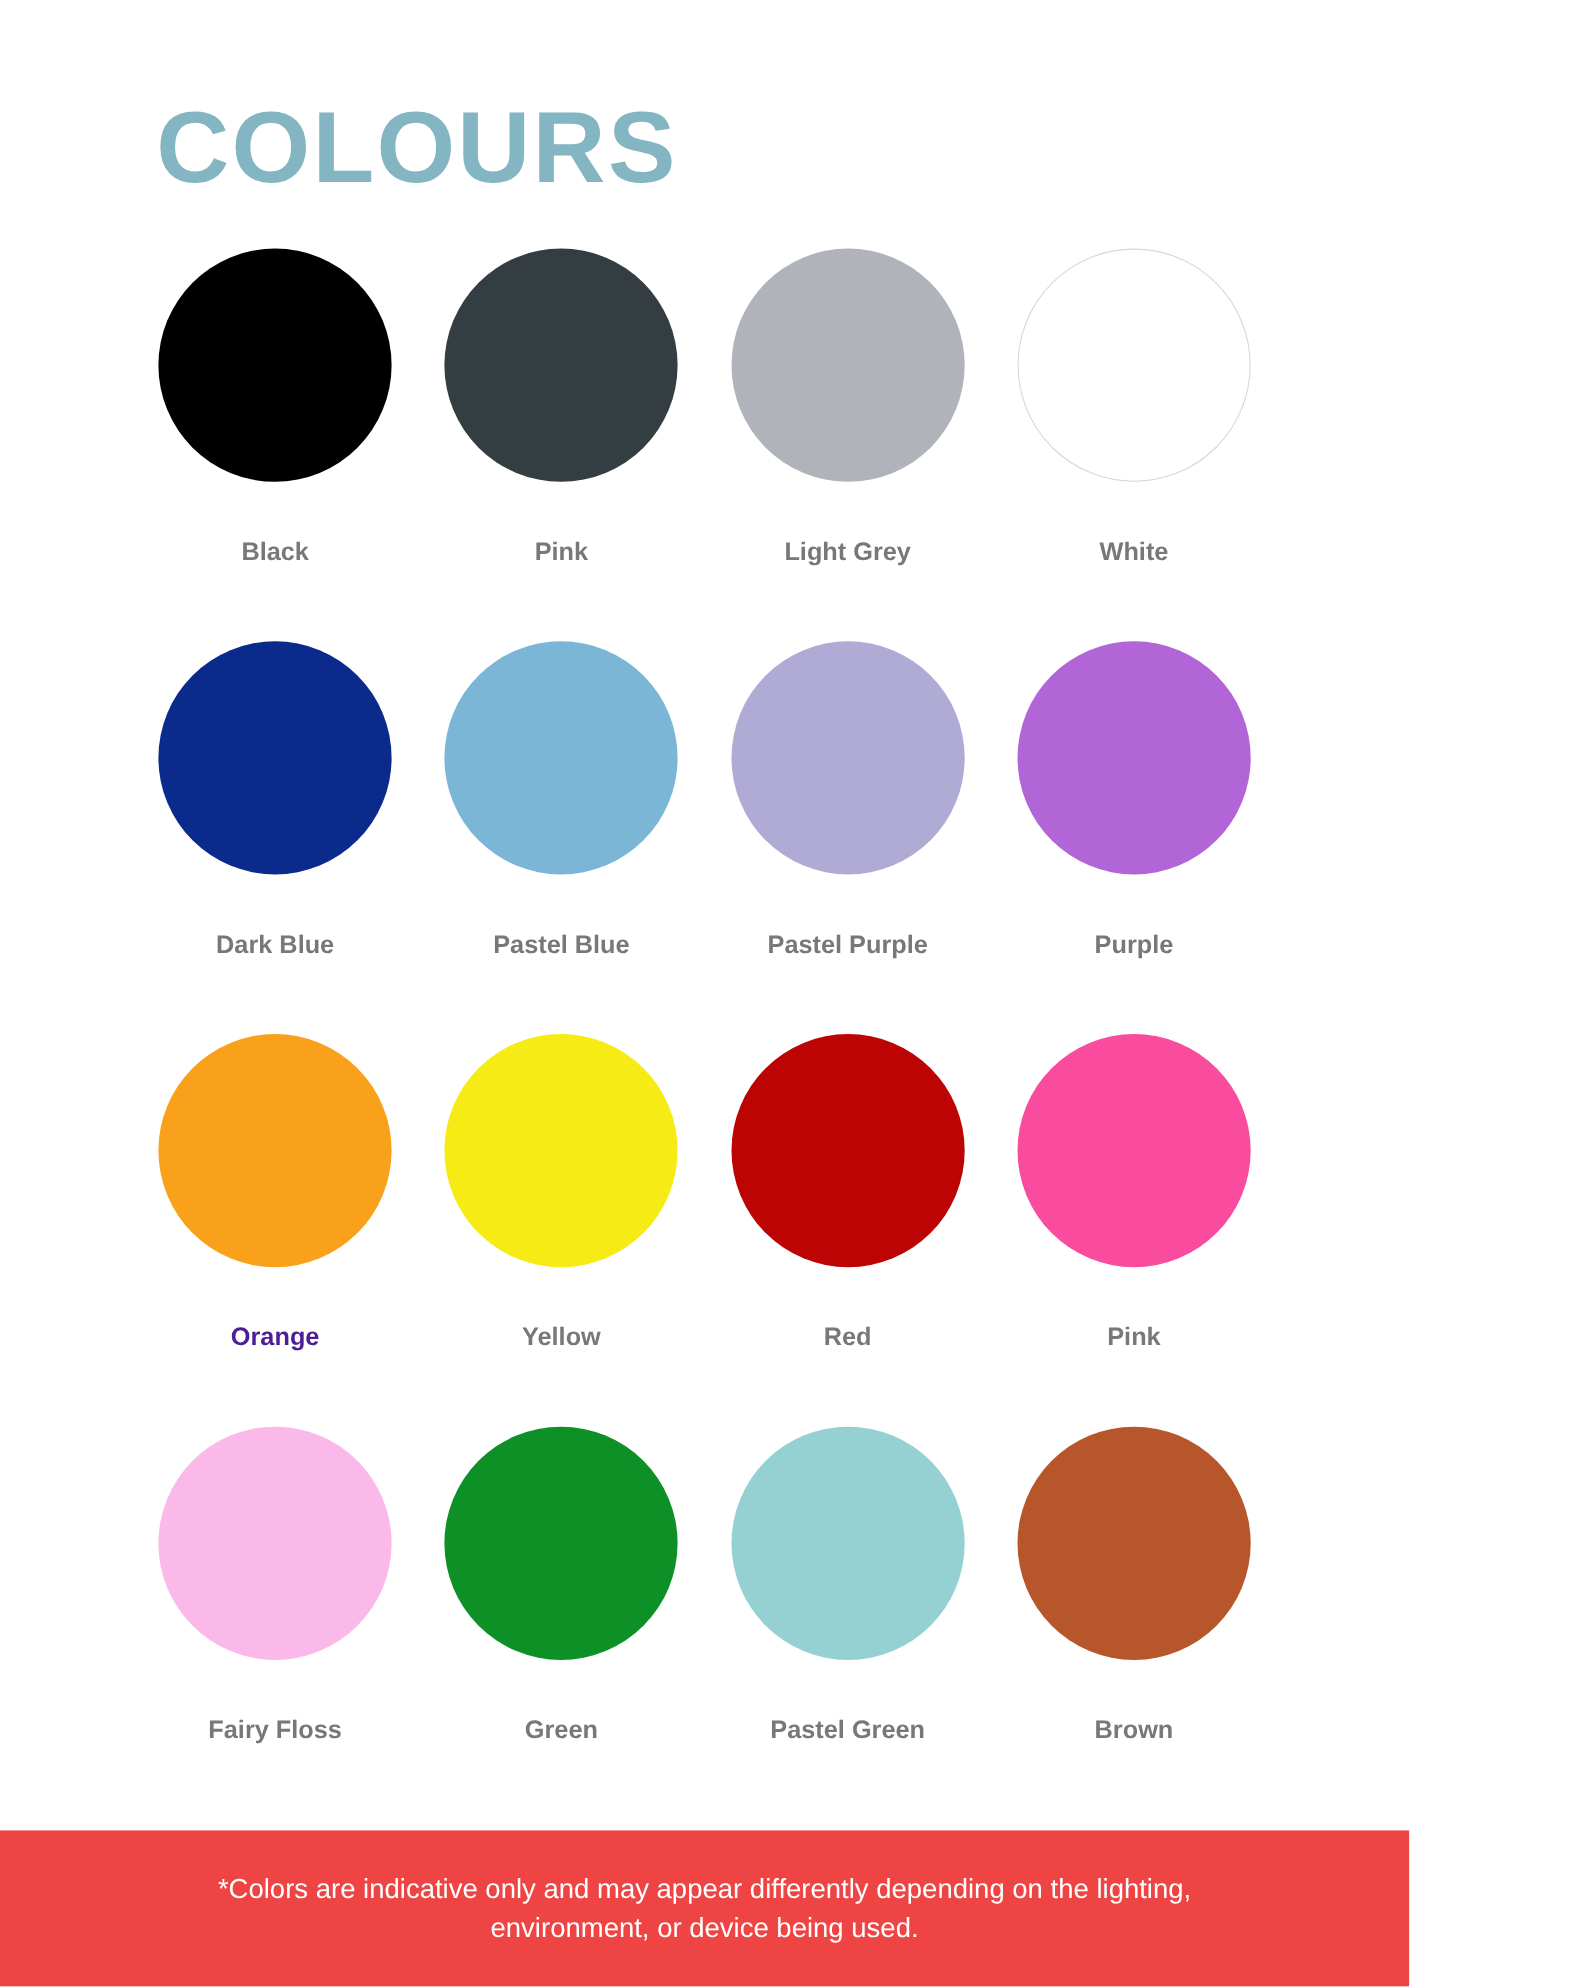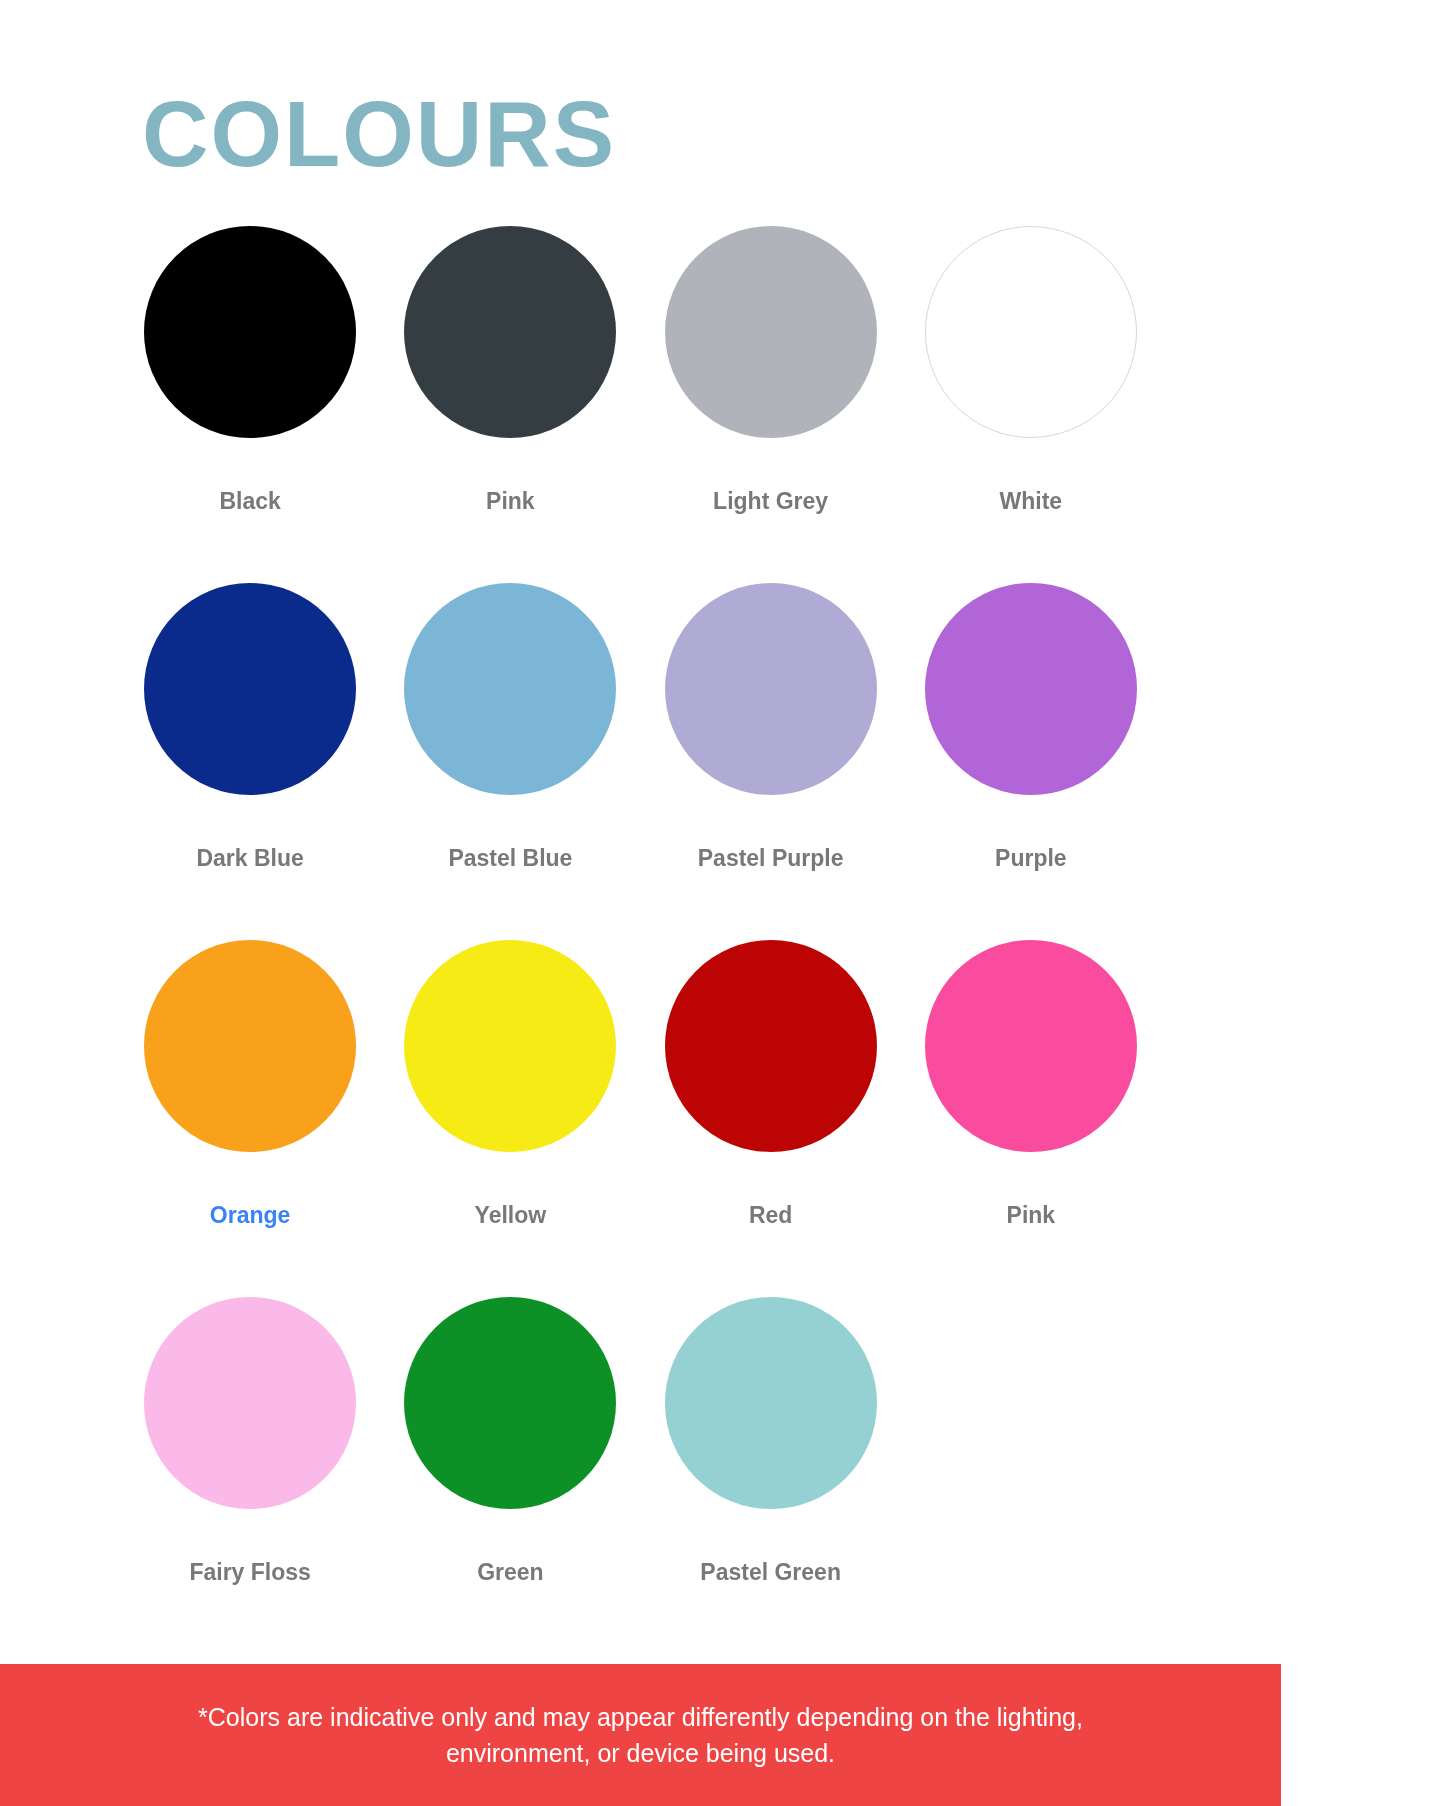--- a/index.html
+++ b/index.html
@@ -134,21 +134,21 @@
       <div class="swatch">
         <div class="swatch-circle" style="background: rgb(175, 171, 212);"></div>
         <div class="swatch-label" style="color: rgb(120, 120, 120);">Pastel Purple</div>
       </div>
       <div class="swatch">
         <div class="swatch-circle" style="background: rgb(177, 101, 214);"></div>
         <div class="swatch-label" style="color: rgb(120, 120, 120);">Purple</div>
       </div>
       <div class="swatch">
         <div class="swatch-circle" style="background: rgb(249, 161, 27);"></div>
-        <div class="swatch-label" style="color: #3b82f6;">Orange</div>
+        <div class="swatch-label" style="color: #4c1d95;">Orange</div>
       </div>
       <div class="swatch">
         <div class="swatch-circle" style="background: rgb(246, 235, 20);"></div>
         <div class="swatch-label" style="color: rgb(120, 120, 120);">Yellow</div>
       </div>
       <div class="swatch">
         <div class="swatch-circle" style="background: rgb(189, 4, 4);"></div>
         <div class="swatch-label" style="color: rgb(120, 120, 120);">Red</div>
       </div>
       <div class="swatch">
@@ -160,19 +160,23 @@
         <div class="swatch-label" style="color: rgb(120, 120, 120);">Fairy Floss</div>
       </div>
       <div class="swatch">
         <div class="swatch-circle" style="background: rgb(13, 145, 39);"></div>
         <div class="swatch-label" style="color: rgb(120, 120, 120); text-align: right;">Green</div>
       </div>
       <div class="swatch">
         <div class="swatch-circle" style="background: rgb(149, 209, 211);"></div>
         <div class="swatch-label" style="color: rgb(120, 120, 120);">Pastel Green</div>
       </div>
+      <div class="swatch">
+        <div class="swatch-circle" style="background: rgb(182, 86, 42);"></div>
+        <div class="swatch-label" style="color: rgb(120, 120, 120);">Brown</div>
+      </div>
     </div>
 
   <div class="footer-banner" style="background: #ef4444;">
     <p class="footer-text" style="color: rgb(255, 255, 255);">*Colors are indicative only and may appear differently depending on the lighting, environment, or device being used.</p>
   </div>
 
 </div>
 
 </body></html>

